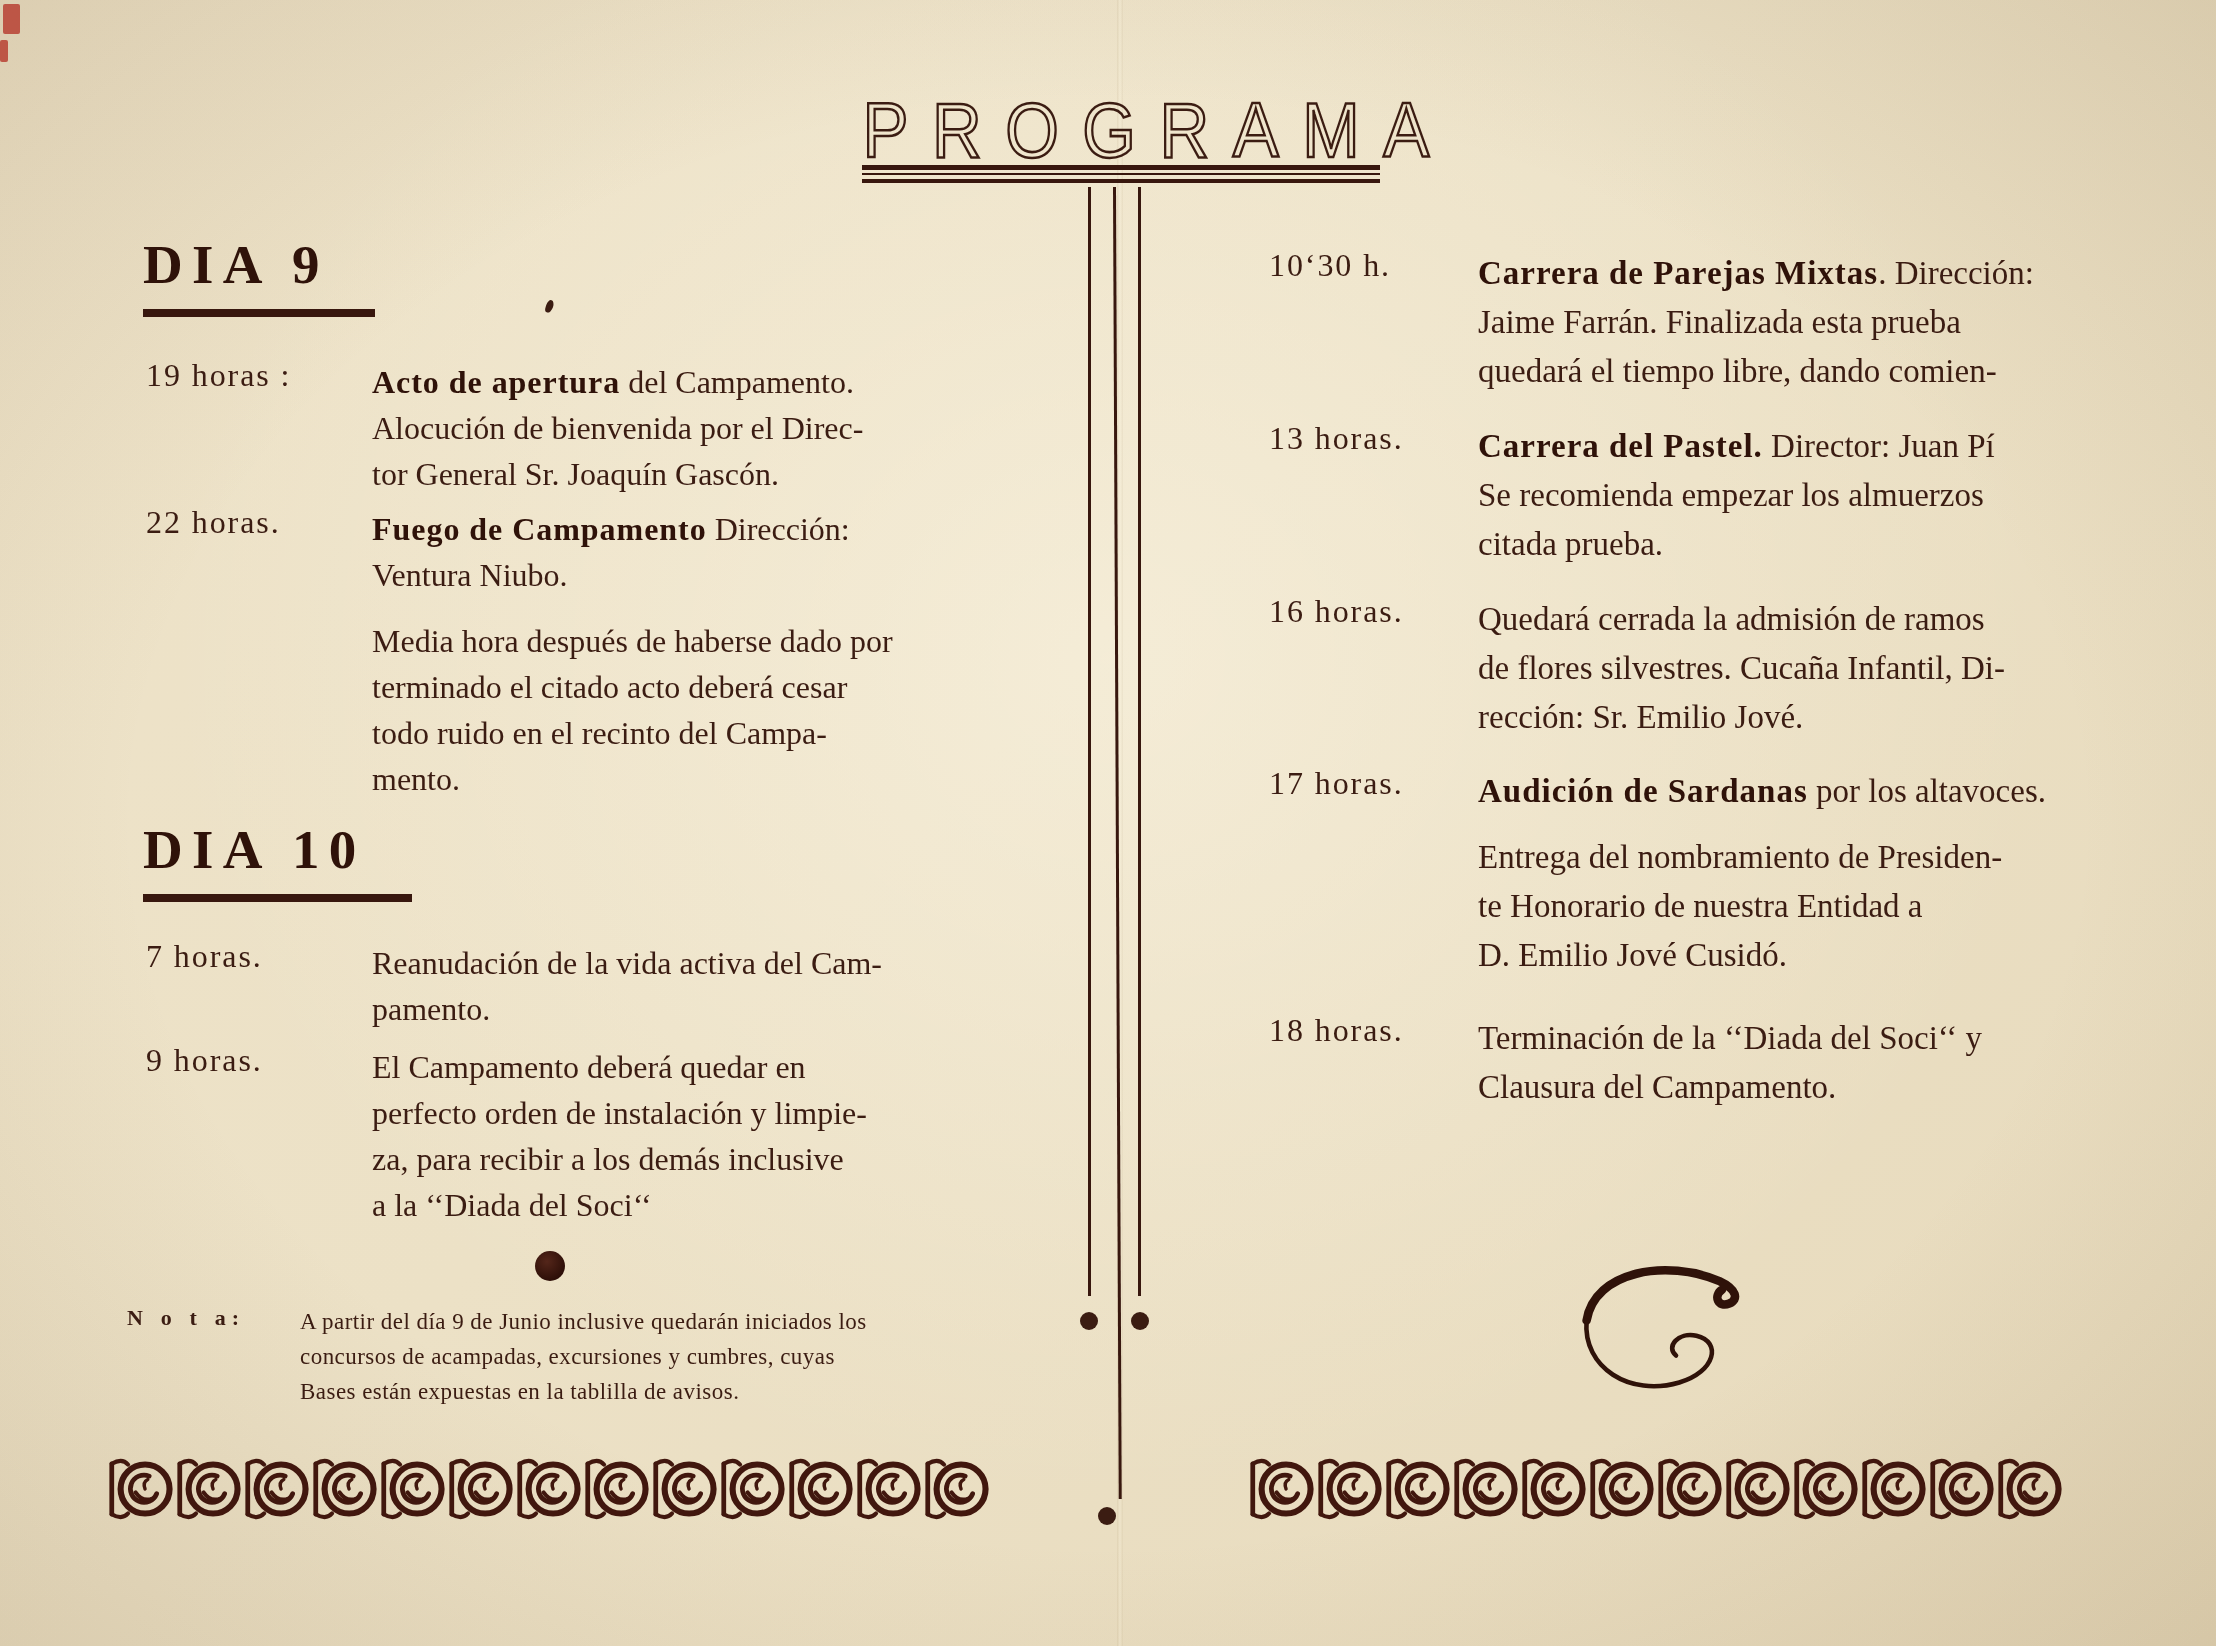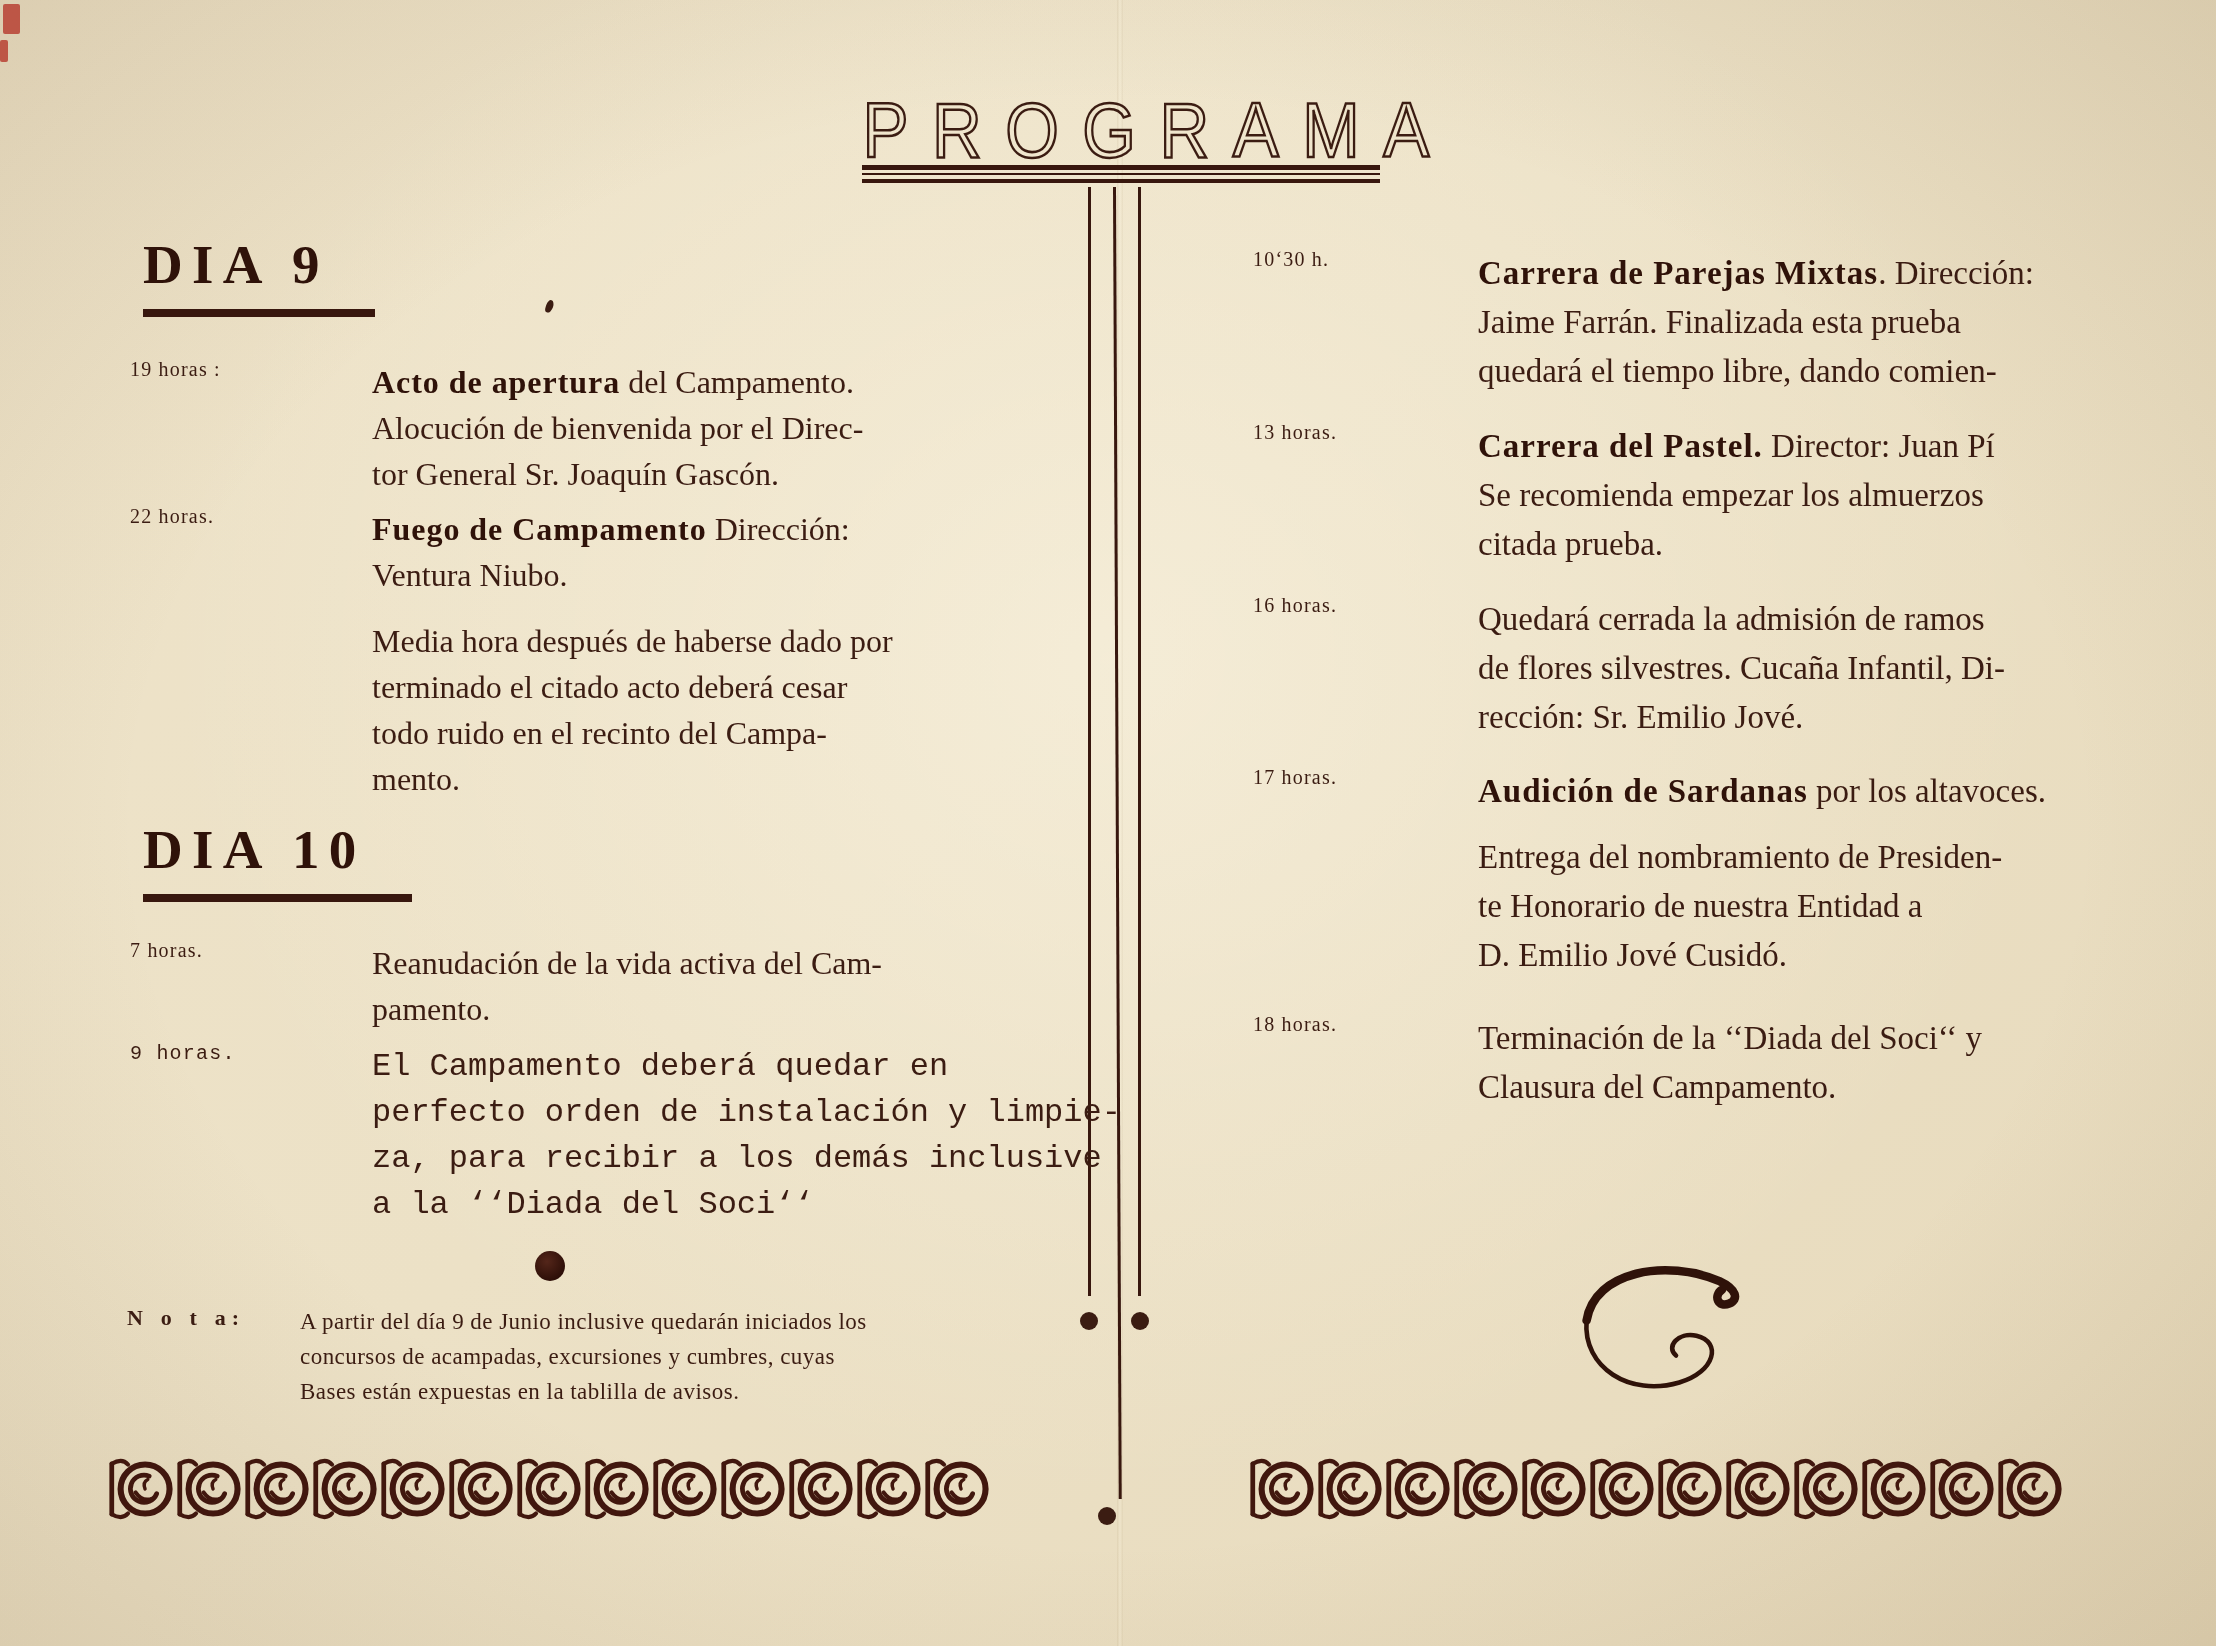--- a/index.html
+++ b/index.html
@@ -43,21 +43,21 @@
   .col{position:absolute;}
   .col-left {left:127px;top:237px;width:916px;}
   .col-right{left:1250px;top:249px;width:923px;}
   .day-heading{margin:16px;}
   .day-heading .txt{
     display:inline-block;font-size:55px;line-height:1;font-weight:700;letter-spacing:.17em;
     color:var(--ink-bold);padding:0 46px 17px 0;border-bottom:8.6px solid var(--rule);
   }
   .entry{position:relative;}
   .entry .time{
-    position:absolute;left:3px;top:0;font-size:20px;line-height:1;color:var(--ink);
+    position:absolute;left:19px;top:0;font-size:32px;line-height:1;color:var(--ink);
     letter-spacing:.06em;white-space:nowrap;
   }
   .col-left  .entry .desc{margin-left:245px;}
   .col-right .entry .desc{margin-left:228px;}
   .para + .para{margin-top:20px;}
   .col-right .para + .para{margin-top:17px;}
   .line{white-space:nowrap;font-size:32px;line-height:46px;color:var(--ink);}
   .col-right .line{font-size:33px;line-height:49px;}
   .line b{font-weight:700;color:var(--ink-bold);letter-spacing:.03em;}
   
@@ -147,21 +147,21 @@
     <div class="day-heading" style="margin-top: 20px;"><span class="txt">DIA 10</span></div>
     <div class="entry" style="margin-top: 38px;">
       <div class="time">7 horas.</div>
       <div class="desc">
         <div class="para">
           <div class="line"><span>Reanudación de la vida activa del Cam-</span></div>
           <div class="line"><span>pamento.</span></div>
         </div>
       </div>
     </div>
-    <div class="entry" style="margin-top: 12px; font-family: Liberation Mono, monospace;">
+    <div class="entry" style="margin-top: 12px;">
       <div class="time">9 horas.</div>
       <div class="desc">
         <div class="para">
           <div class="line"><span>El Campamento deberá quedar en</span></div>
           <div class="line"><span>perfecto orden de instalación y limpie-</span></div>
           <div class="line"><span>za, para recibir a los demás inclusive</span></div>
           <div class="line"><span>a la ‘‘Diada del Soci‘‘</span></div>
         </div>
       </div>
     </div>

